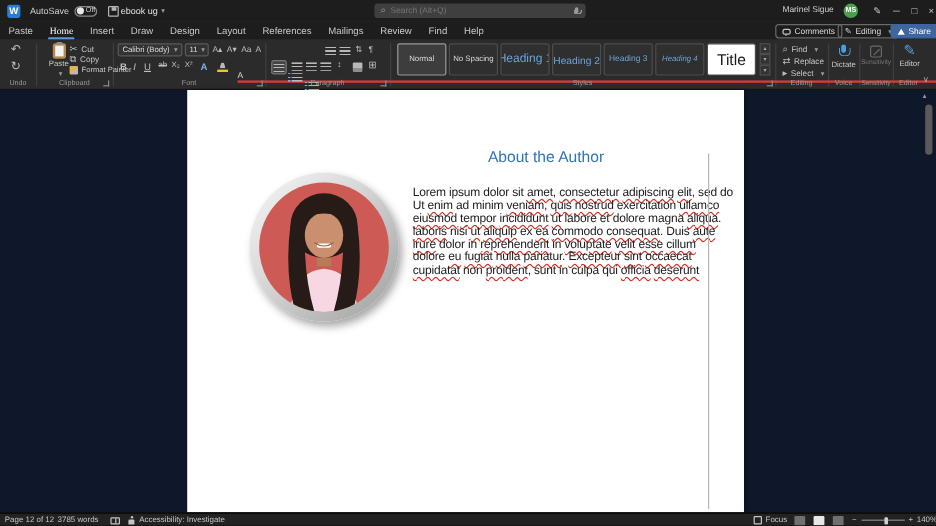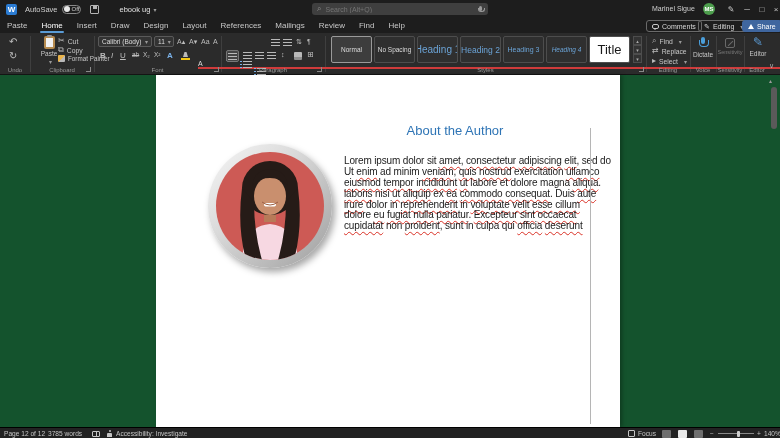--- a/index.html
+++ b/index.html
@@ -14,36 +14,36 @@
 
   
   #titlebar { position:absolute; left:0; top:0; width:780px; height:18px; background:#1d1d1d; display:flex; align-items:center; }
   .word-logo { width:11px; height:11px; margin-left:6px; background:#2b7cd3; border-radius:2px; color:#fff; font-size:8px; font-weight:bold; display:flex; align-items:center; justify-content:center; }
   .autosave-label { font-size:7.5px; color:#cfcfcf; margin-left:8px; }
   .toggle-pill { width:19px; height:9px; border:1px solid #8a8a8a; border-radius:5px; margin-left:4px; position:relative; display:flex; align-items:center; }
   .toggle-knob { width:6px; height:6px; border-radius:50%; background:#e8e8e8; margin-left:1px; }
   .toggle-state { font-size:6px; color:#cfcfcf; margin-left:2px; }
   .save-icon { width:9px; height:9px; border:1px solid #b5b5b5; border-radius:1px; margin-left:9px; position:relative; }
   .save-icon::after { content:""; position:absolute; left:2px; top:0; width:4px; height:3px; background:#b5b5b5; }
-  .doc-name { font-size:7.5px; color:#e2e2e2; margin-left:21px; }
+  .doc-name { font-size:7.5px; color:#e2e2e2; margin-left:2px; }
   .tiny-chev { font-size:6px; color:#9a9a9a; margin-left:3px; }
   .search-pill { position:absolute; left:312px; top:3px; width:176px; height:12px; background:#3f3f3f; border-radius:3px; display:flex; align-items:center; padding:0 5px; }
   .search-glyph { font-size:8px; color:#9a9a9a; line-height:1; }
   .search-input { flex:1; background:transparent; border:none; outline:none; color:#9a9a9a; font-size:7px; margin-left:4px; font-family:inherit; }
   .mic-shape { position:relative; width:5px; height:7px; }
   .mic-shape::before { content:""; position:absolute; left:1px; top:0; width:3px; height:5px; background:#9a9a9a; border-radius:2px; }
   .mic-shape::after { content:""; position:absolute; left:0; top:2px; width:5px; height:3px; border:1px solid #9a9a9a; border-top:none; border-radius:0 0 3px 3px; }
   .user-name { position:absolute; left:652px; top:5px; font-size:7px; color:#cfcfcf; }
   .avatar { position:absolute; left:703px; top:3px; width:12px; height:12px; border-radius:50%; background:#4d9e4d; color:#fff; font-size:6px; font-weight:bold; display:flex; align-items:center; justify-content:center; }
   .tb-btn { position:absolute; top:0; width:14px; height:18px; display:flex; align-items:center; justify-content:center; font-size:8px; color:#c5c5c5; }
 
   
   #menubar { position:absolute; left:0; top:18px; width:780px; height:15px; background:#1d1d1d; display:flex; align-items:center; }
   .menu-tab { font-size:8px; color:#c8c8c8; padding:0 7px; height:15px; display:flex; align-items:center; position:relative; cursor:default; }
-  .menu-tab.active { color:#ffffff; }
+  .menu-tab.active { color:#ffffff;font-family:Liberation Serif, serif; }
   .menu-tab.active::after { content:""; position:absolute; left:6px; right:6px; bottom:0; height:2px; background:#5a9bd5; border-radius:1px; }
   .mb-btn { position:absolute; top:2px; height:12px; border:1px solid #6a6a6a; border-radius:3px; display:flex; align-items:center; padding:0 5px; font-size:7px; color:#d8d8d8; gap:3px; }
   .mb-share { background:#3f669f; border-color:#3f669f; color:#fff; }
   .bubble-icon { width:7px; height:5px; border:1px solid #c8c8c8; border-radius:2px; position:relative; }
   .bubble-icon::after { content:""; position:absolute; left:1px; bottom:-3px; border:1.5px solid transparent; border-top-color:#c8c8c8; }
   .pen-glyph { font-size:7px; line-height:1; }
   .share-arrow { width:0; height:0; border-left:3px solid transparent; border-right:3px solid transparent; border-bottom:5px solid #fff; }
 
   
   #ribbon { position:absolute; left:0; top:33px; width:780px; height:42px; background:#2b2b2b; border-bottom:1px solid #141414; }
@@ -84,21 +84,21 @@
   .sc-1 { font-size:6.5px; }
   .sc-2 { color:#6ba3d6; font-size:10px; }
   .sc-3 { color:#6ba3d6; font-size:8.5px; }
   .sc-4 { color:#6ba3d6; font-size:7px; }
   .sc-5 { color:#6ba3d6; font-size:6.5px; font-style:italic; }
   .sc-6 { background:#ffffff; color:#1a1a1a; font-size:13px; }
   .gal-strip { position:absolute; left:633px; top:3px; width:9px; height:27px; display:flex; flex-direction:column; }
   .gal-strip span { flex:1; display:flex; align-items:center; justify-content:center; font-size:5px; color:#aaa; border:1px solid #4d4d4d; background:#333; }
 
   
-  #docarea { position:absolute; left:0; top:75px; width:780px; height:352px; background:#14532d; }
+  #docarea { position:absolute; left:0; top:75px; width:780px; height:352px; background:#0f172a; }
   #page { position:absolute; left:156px; top:0; width:464px; height:352px; background:#ffffff; box-shadow:2px 0 4px rgba(0,0,0,.3); }
   #doc-heading { position:absolute; left:188px; top:48px; width:222px; text-align:center; font-size:13px; color:#2E74B5; }
   #doc-paragraph { position:absolute; left:188px; top:81px; width:222px; }
   .doc-line { height:10.9px; line-height:10.9px; text-align:center; white-space:nowrap; font-size:10px; letter-spacing:-0.15px; color:#1b1b1b; }
   .missp { text-decoration:underline; text-decoration-style:wavy; text-decoration-color:#D93025; text-decoration-thickness:0.9px; text-underline-offset:1.5px; }
   .caret { display:inline-block; width:1px; height:9px; background:#000; vertical-align:-1px; margin-left:1px; }
   #guide-line { position:absolute; left:434px; top:53px; width:1px; height:296px; background:#b5b5b5; }
   
   #photo-ring { position:absolute; left:52px; top:69px; width:124px; height:124px; border-radius:50%;
     background:linear-gradient(135deg,#f7f7f7 0%,#d9d9d9 40%,#9e9e9e 100%); box-shadow:3px 4px 7px rgba(0,0,0,.35); }

